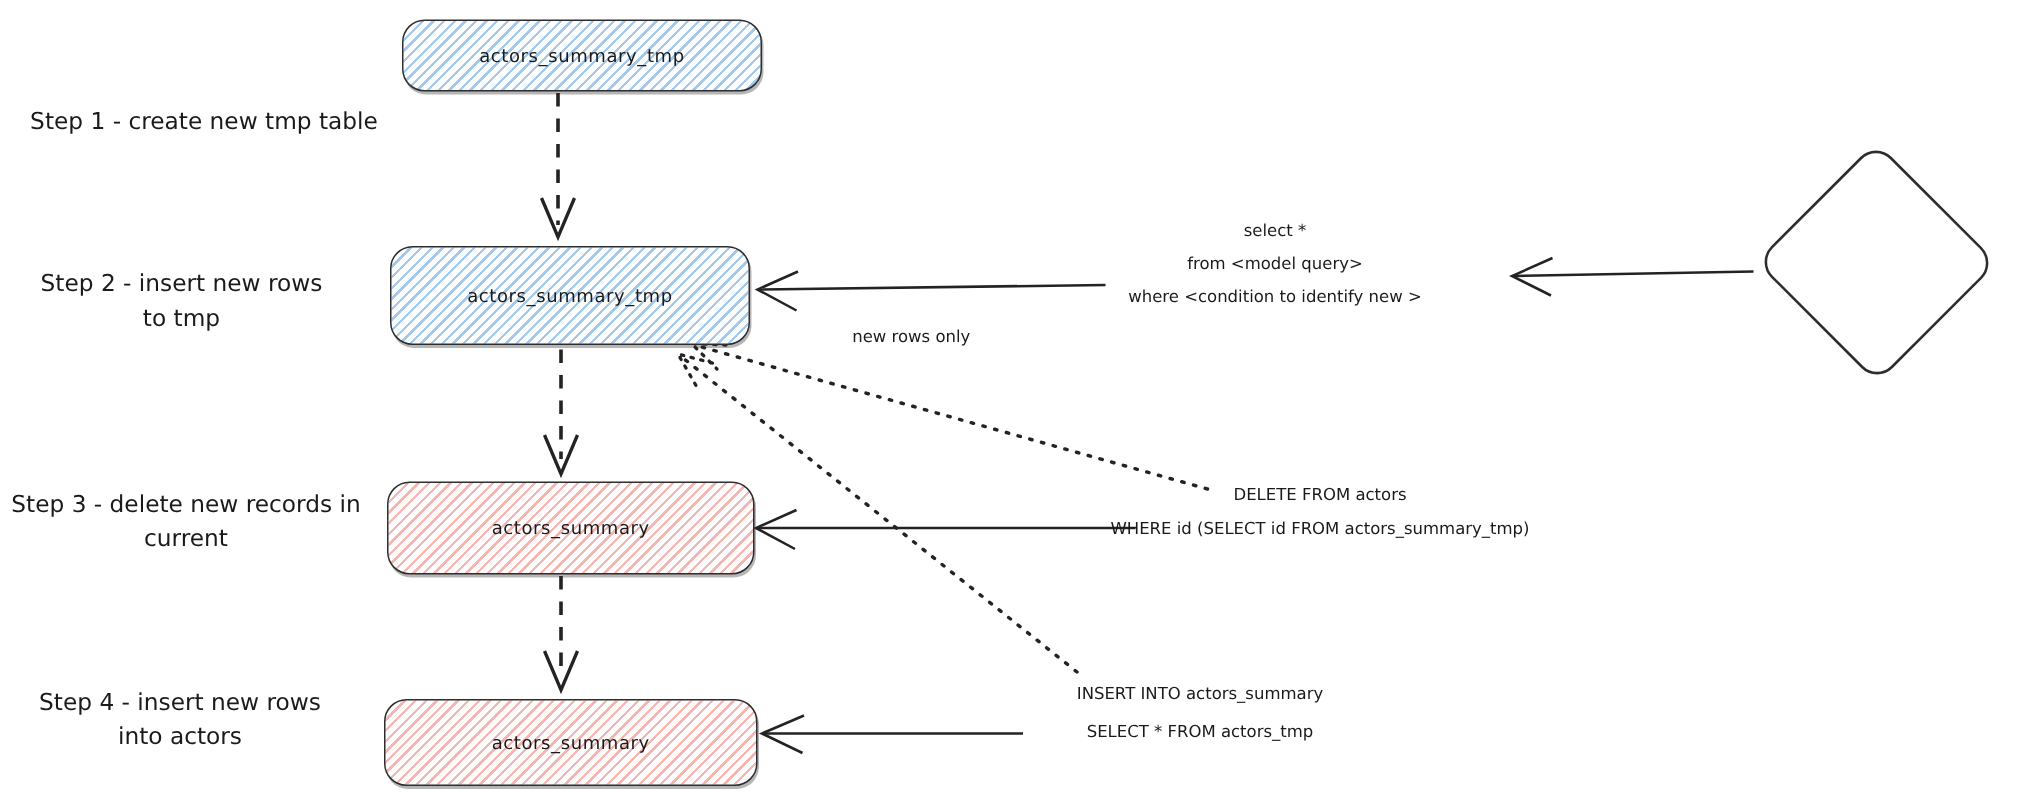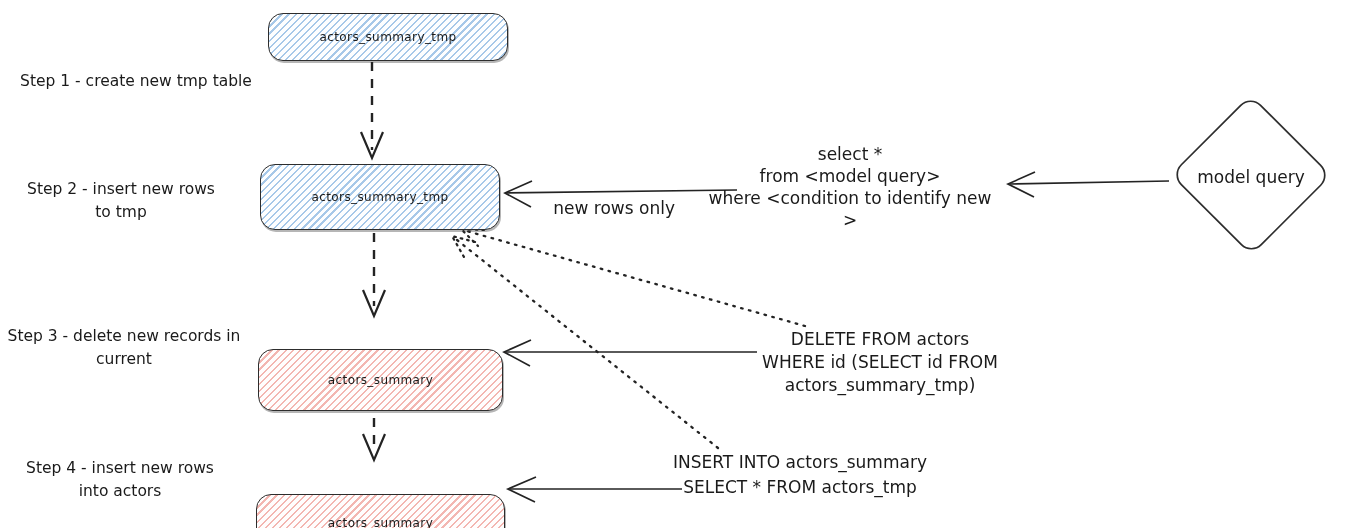--- a/index.html
+++ b/index.html
@@ -12,42 +12,42 @@
     position:absolute;display:flex;align-items:center;justify-content:center;
     border:1.8px solid #2d2d2d;border-radius:15px;
     box-shadow:1px 2px 0 rgba(45,45,45,.35);
     font-size:12px;letter-spacing:.4px;
   }
   .node.blue{background:
     repeating-linear-gradient(135deg, rgba(255,255,255,0) 0 3.4px, var(--blue-hatch) 3.4px 5px),
     #fdfeff;}
   .node.red{background:
     repeating-linear-gradient(135deg, rgba(255,255,255,0) 0 3.4px, var(--red-hatch) 3.4px 5px),
-    #fffdfd; margin-top: 28px;}
+    #fffdfd;}
   #box1{left:268px;top:13px;width:238px;height:46px;}
   #box2{left:260px;top:164px;width:238px;height:64px;}
   #box3{left:258px;top:321px;width:243px;height:60px;}
   #box4{left:256px;top:466px;width:247px;height:56px;}
 
   .step-label{
     position:absolute;text-align:center;white-space:pre-line;
     font-size:15.5px;line-height:23px;
   }
   #step1-label{left:10px;top:27px;width:252px;margin-top:43px;}
   #step2-label{left:0px;top:178px;width:242px;}
   #step3-label{left:0px;top:325px;width:248px;}
   #step4-label{left:0px;top:457px;width:240px;}
 
   .ann{
     position:absolute;text-align:center;white-space:pre-line;
-    font-size:17px;line-height:22px;
+    font-size:11px;line-height:22px;
   }
   #select-sql{left:700px;top:143px;width:300px;}
-  #new-rows-only{left:540px;top:197px;width:135px;text-align:right;}
-  #delete-sql{left:665px;top:328px;width:430px;line-height:23px;}
+  #new-rows-only{left:540px;top:214px;width:135px;}
+  #delete-sql{left:665px;top:318px;width:430px;line-height:23px;}
   #insert-sql{left:650px;top:450px;width:300px;line-height:25px;text-align:center;}
   #model-query-label{left:1171px;top:166px;width:160px;}
 
   svg path{fill:none;stroke:#232323;}
   .dash{stroke-width:2.4px;stroke-dasharray:9 8;}
   .vhead{stroke-width:2.2px;}
   .solid{stroke-width:1.7px;}
   .head{stroke-width:1.7px;}
   .dotted{stroke-width:2.3px;stroke-dasharray:1.6 6.5;stroke-linecap:round;}
   .dotted-head{stroke-width:2.2px;stroke-dasharray:1.6 5;stroke-linecap:round;}
@@ -112,15 +112,14 @@
   </div>
 
   <div class="ann" id="select-sql">select *
 from &lt;model query&gt;
 where &lt;condition to identify new &gt;</div>
   <div class="ann" id="new-rows-only">new rows only</div>
   <div class="ann" id="delete-sql">DELETE FROM actors
 WHERE id (SELECT id FROM actors_summary_tmp)</div>
   <div class="ann" id="insert-sql">INSERT INTO actors_summary
 SELECT * FROM actors_tmp</div>
-  <div class="ann" id="model-query-label">model query</div>
 
 </div>
 
 </body></html>

